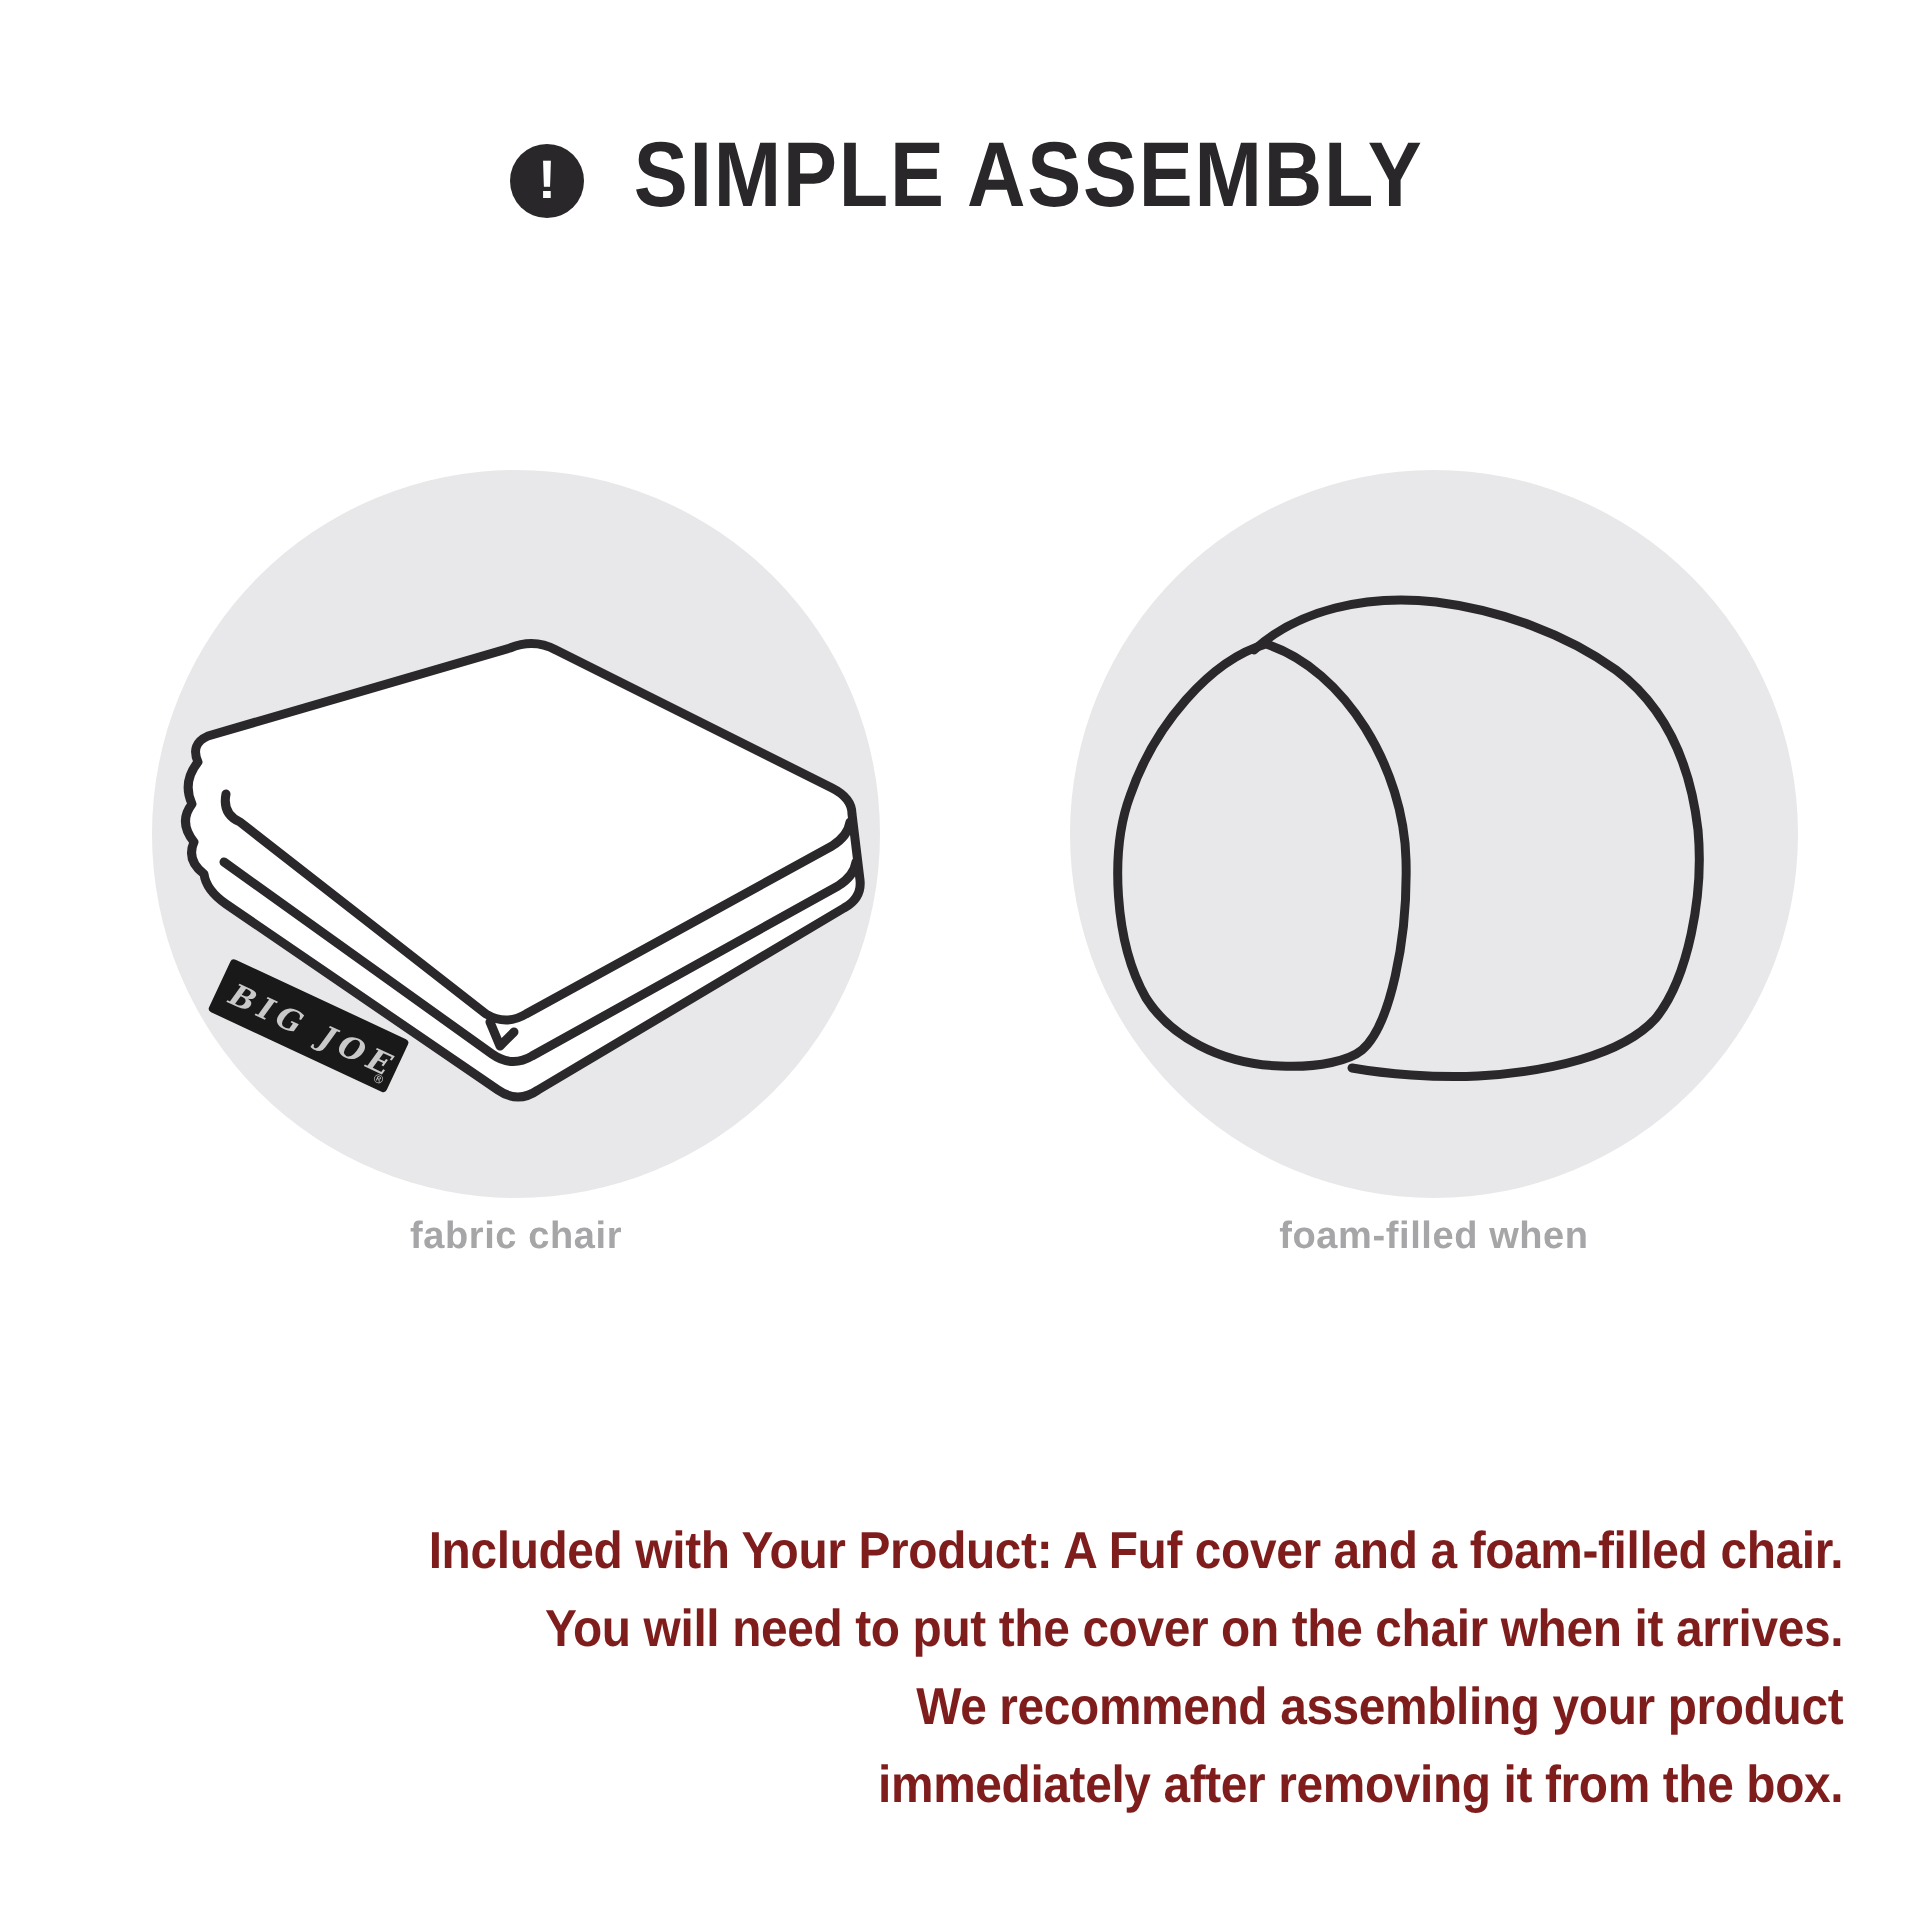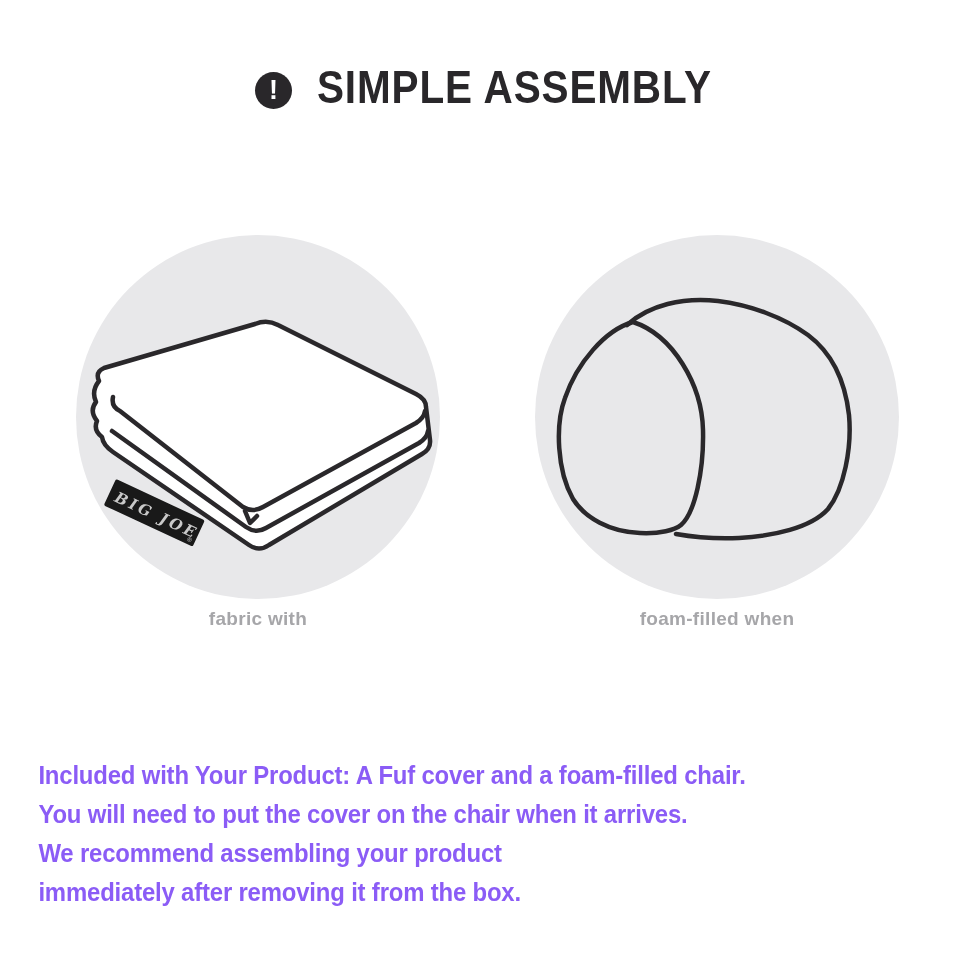--- a/index.html
+++ b/index.html
@@ -32,22 +32,22 @@
   .fig-circle.right{left:535px;}
   .fig-circle svg{position:absolute;left:0;top:0;}
   .caption{
     position:absolute;top:608px;width:364px;text-align:center;
     font-size:19px;font-weight:700;letter-spacing:.3px;color:#a6a6a9;
   }
   .caption.left{left:76px;}
   .caption.right{left:535px;}
   
   .note{
-    position:absolute;left:0;right:0;top:756px;text-align:left;
-    color:#8b5cf6;font-weight:700;font-size:26px;line-height:39px;
+    position:absolute;left:0;right:0;top:756px;text-align:right;
+    color:#7f1d1d;font-weight:700;font-size:26px;line-height:39px;
     letter-spacing:-0.2px;
   }
   .note-line{transform:scaleX(0.92);}
   
   .stroke{fill:none;stroke:#2a282b;stroke-width:4.5;stroke-linecap:round;stroke-linejoin:round;}
   .fillwhite{fill:#ffffff;stroke:#2a282b;stroke-width:4.5;stroke-linecap:round;stroke-linejoin:round;}
   .tag-rect{fill:#191919;}
   .tag-text{
     fill:#c9c9c9;font-family:"DejaVu Serif", serif;
     font-weight:bold;font-style:italic;font-size:15px;letter-spacing:3px;
@@ -77,21 +77,21 @@
 
     <path class="stroke" d="M 169,276 L 174,288 L 181,281"></path>
 
     <g transform="translate(40,244) rotate(25)">
       <rect class="tag-rect" x="0" y="0" width="98" height="29" rx="2"></rect>
       <text class="tag-text" x="7" y="21">BIG JOE</text>
       <text class="tag-reg" x="89" y="26">®</text>
     </g>
   </svg>
 </div>
-<div class="caption left">fabric with</div>
+<div class="caption left">fabric chair</div>
 
 <div class="fig-circle right">
   <svg width="364" height="364" viewBox="0 0 364 364">
 
     <path class="stroke" d="M 92,90 C 114,70 148,62 183,66 C 215,70 248,82 273,100 C 297,118 310,145 314,180
          C 317,213 309,254 293,274 C 276,293 238,301 204,303 C 182,304 158,302 141,299"></path>
 
     <path class="stroke" d="M 98,87 C 70,95 42,128 30,163 C 20,190 22,236 38,264 C 50,283 75,297 105,298
          C 125,299 140,295 146,290 C 160,278 169,235 168,195 C 167,150 138,100 98,87 Z"></path>
   </svg>

